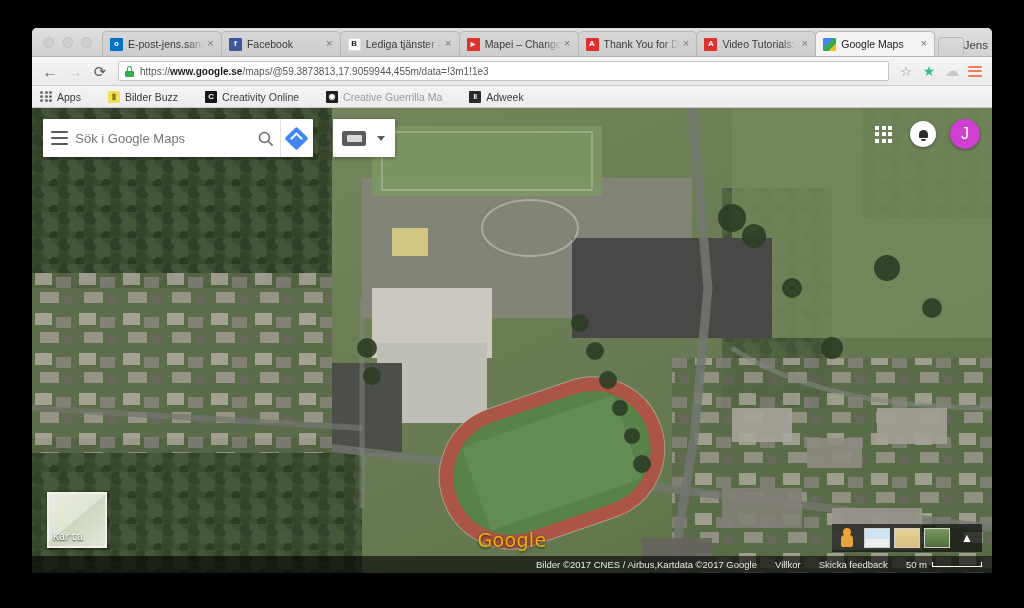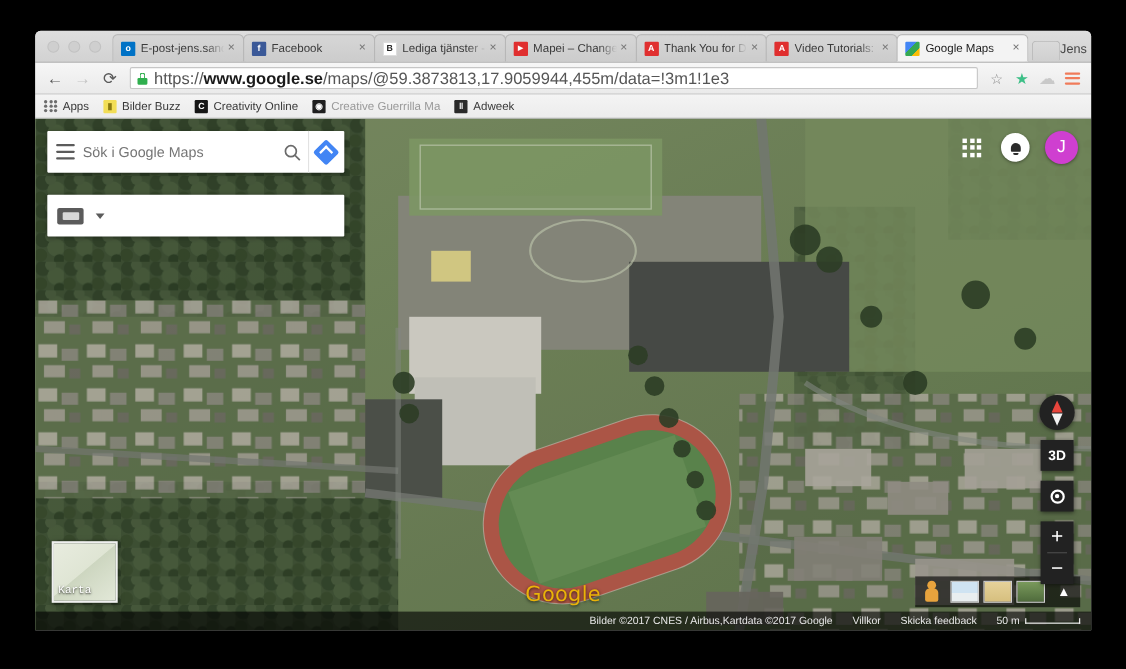--- a/index.html
+++ b/index.html
@@ -124,21 +124,21 @@
   #omnibox {
     flex: 1 1 auto;
     height: 20px;
     background: #fff;
     border: 1px solid #c6c6c6;
     border-radius: 2px;
     display: flex;
     align-items: center;
     padding: 0 5px;
     margin: 0 4px;
-    font-size: 15px;
+    font-size: 10px;
     overflow: hidden;
   }
   #lock-icon {
     width: 11px; height: 11px;
     margin-right: 5px;
     flex: 0 0 11px;
     position: relative;
   }
   #lock-icon .body {
     position: absolute; bottom: 0; left: 1px;
@@ -168,21 +168,21 @@
   #menu-icon span { display: block; height: 2px; background: #f07b5a; border-radius: 1px; }
 
   
   #bookmarks-bar {
     height: 22px;
     background: linear-gradient(#f4f4f4, #ececec);
     border-bottom: 1px solid #c8c8c8;
     display: flex;
     align-items: center;
     padding: 0 8px;
-    gap: 13px;
+    gap: 27px;
     font-size: 10.5px;
     color: #3a3a3a;
   }
   .bm {
     display: flex; align-items: center; gap: 5px;
     white-space: nowrap;
   }
   .bm-ico {
     width: 12px; height: 12px;
     flex: 0 0 12px;
@@ -211,21 +211,20 @@
     inset: 0;
   }
 
   
   #search-panel {
     position: absolute;
     left: 11px; top: 11px;
     display: flex;
     gap: 20px;
     z-index: 20;
-    flex-direction: column;
   }
   #search-box {
     width: 270px; height: 38px;
     background: #fff;
     box-shadow: 0 1px 4px rgba(0,0,0,.35);
     display: flex;
     align-items: center;
     border-radius: 1px;
   }
   #hamburger {
@@ -749,39 +748,20 @@
           <i></i>
           <i></i>
           <i></i>
       </div>
       <div id="bell-button">
           <span class="bell"></span>
         </div>
       <div id="avatar">J</div>
     </div>
 
-    <div id="map-controls">
-      <div id="compass">
-        <span class="needle-n"></span>
-          <span class="needle-s"></span>
-      </div>
-      <div class="ctl-box">
-        <div id="btn-3d">3D</div>
-      </div>
-      <div class="ctl-box">
-        <div id="btn-locate">
-            <span class="ring"></span>
-          </div>
-      </div>
-      <div class="ctl-box" id="zoom-controls">
-        <div class="zoom-btn">+</div>
-        <div class="zoom-sep"></div>
-        <div class="zoom-btn">−</div>
-      </div>
-    </div>
 
     <div id="google-watermark">Google</div>
 
     <div id="maptype-thumb">
       <span id="maptype-label">Karta</span>
     </div>
 
     <div id="street-panel">
       <div id="pegman">
         <span class="head"></span>

